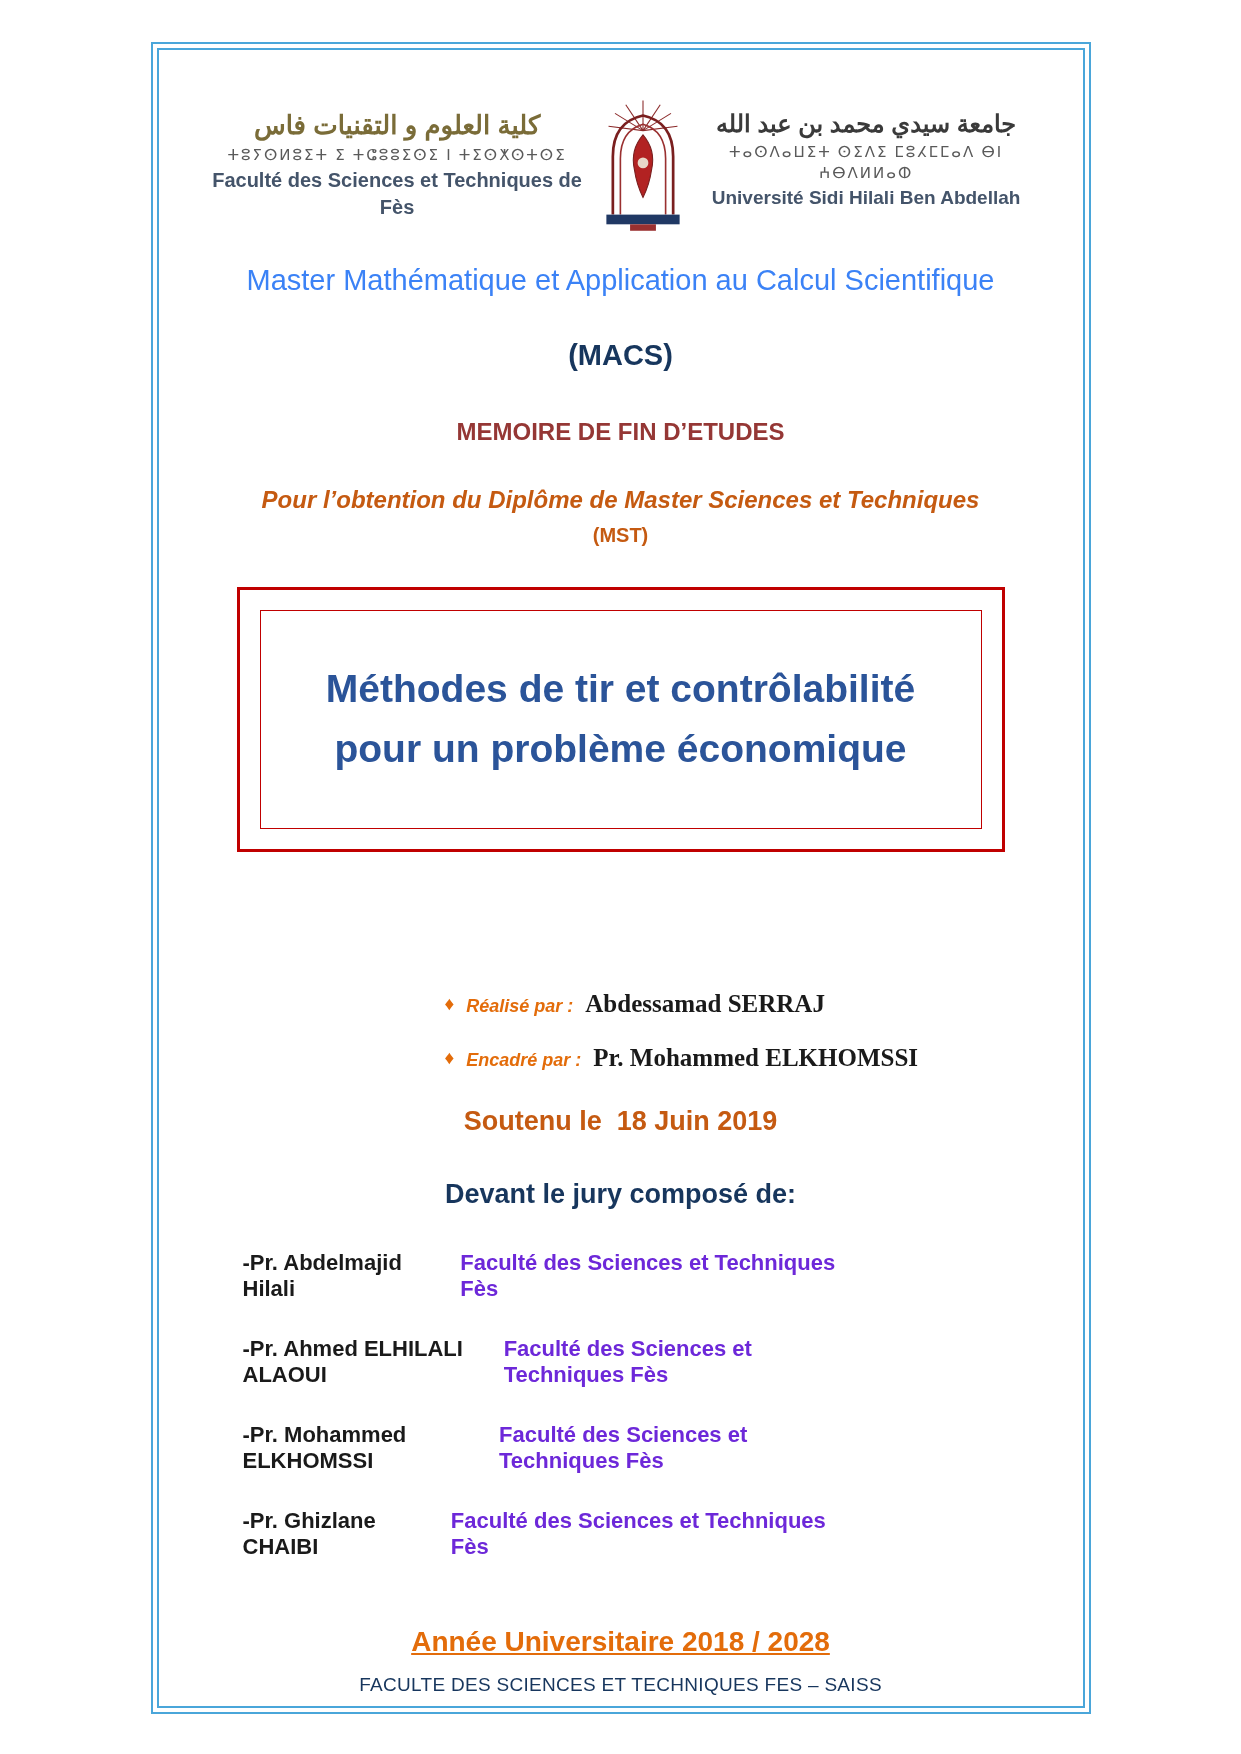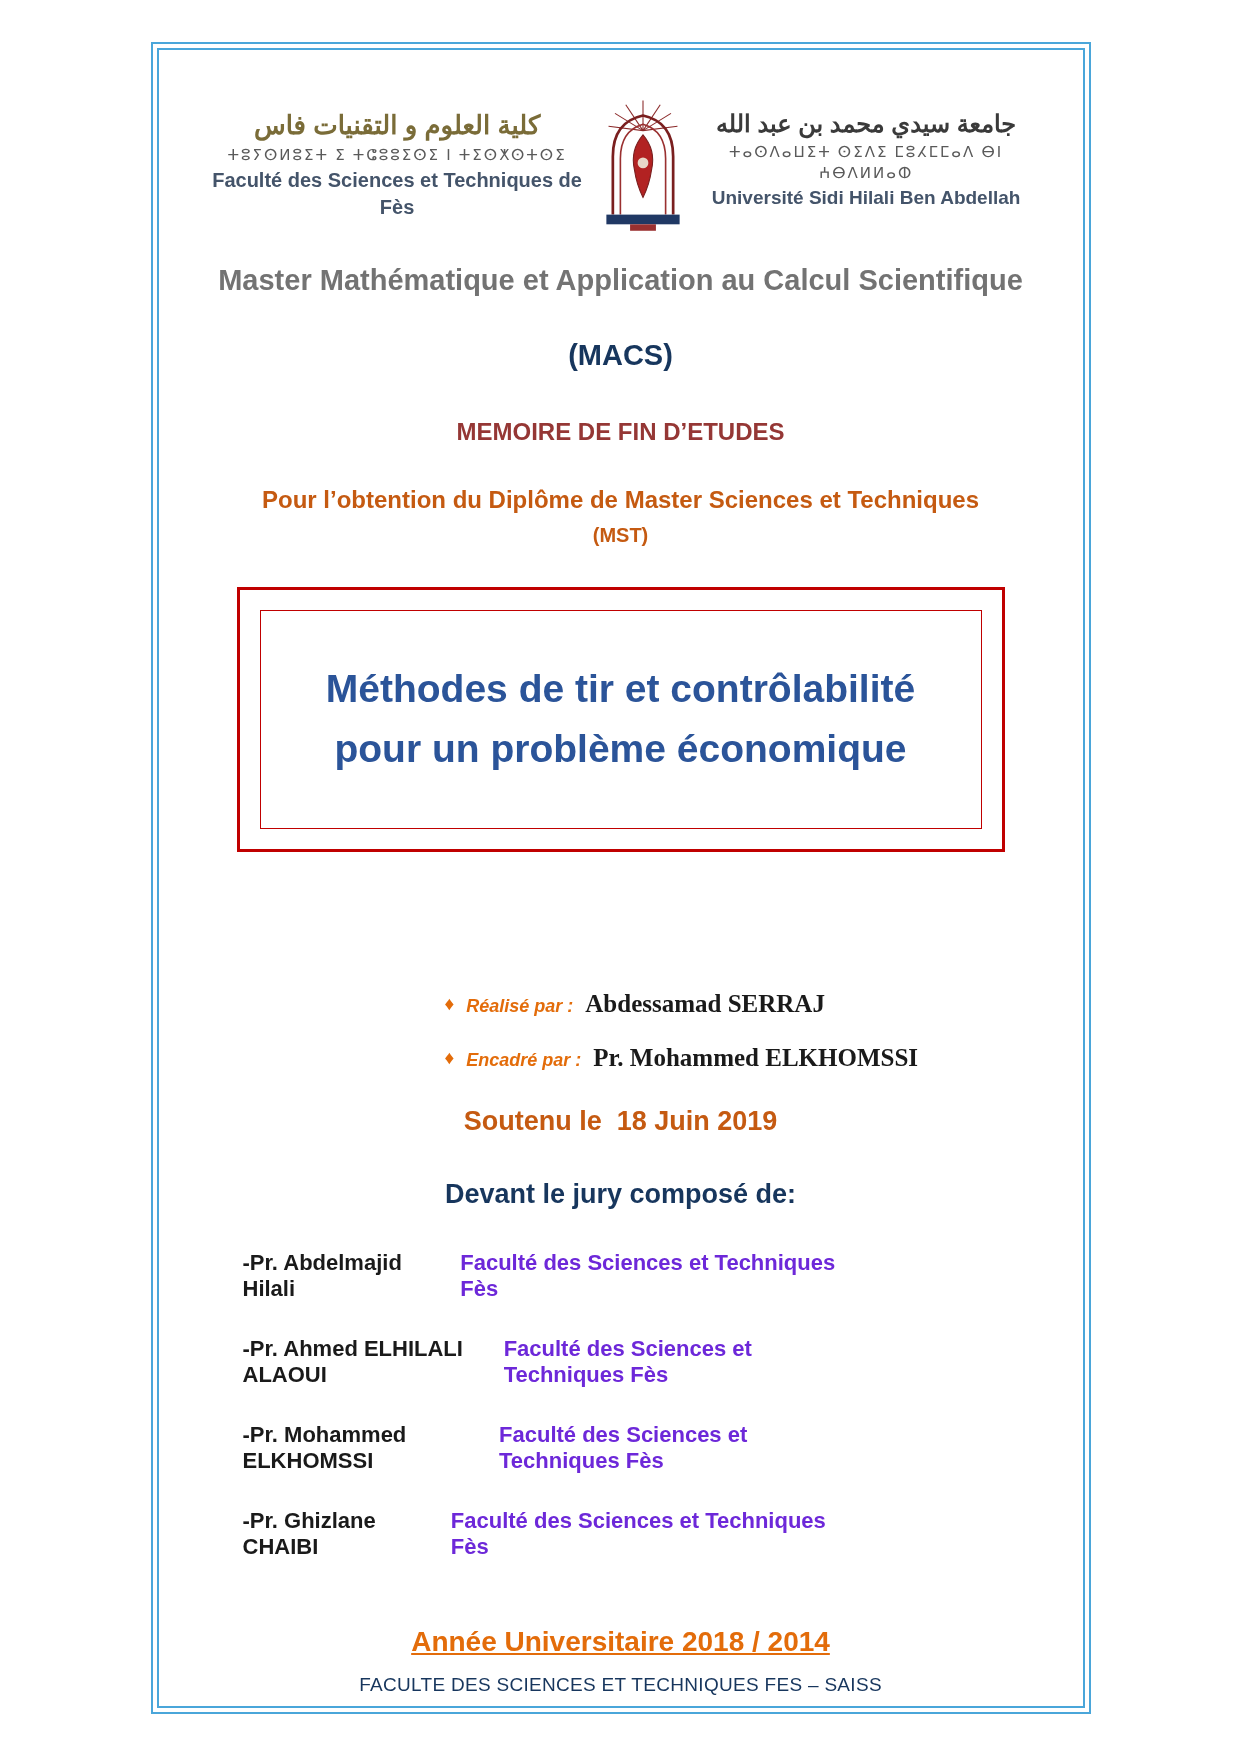--- a/index.html
+++ b/index.html
@@ -15,24 +15,24 @@
   .inst.left { width:430px; }
   .inst.right { width:380px; }
   .inst .arabic { font-size:26px; color:#7a6c38; font-weight:bold; }
   .inst.right .arabic { color:#3a3a3a; font-size:24px; }
   .inst .tifinagh { font-size:15px; color:#5a5a5a; letter-spacing:2px; margin-top:2px; }
   .inst .latin { font-size:20px; font-weight:bold; color:#44546a; margin-top:2px; }
   .inst.right .latin { font-size:19px; }
   .logo-wrap { width:110px; flex:0 0 auto; display:flex; justify-content:center; margin-top:-14px; }
 
   
-  .master-title { text-align:center; color:#737373; font-weight:bold; font-size:29px; margin-top:30px; }
+  .master-title { text-align:center; color:#3b82f6; font-weight:normal; font-size:29px; margin-top:30px; }
   .macs { text-align:center; color:#17365d; font-weight:bold; font-size:29px; margin-top:42px; }
   .memoire { text-align:center; color:#953735; font-weight:bold; font-size:24px; margin-top:46px; }
-  .diploma { text-align:center; color:#c55a11; font-weight:bold; font-size:24px; margin-top:40px; }
+  .diploma { text-align:center; color:#c55a11; font-weight:bold; font-size:24px; margin-top:40px;font-style:italic; }
   .mst { text-align:center; color:#c55a11; font-weight:bold; font-size:20px; margin-top:10px; }
 
   
   .title-box { margin:40px 30px 0 30px; border:3px solid #c00000; padding:20px; }
   .title-box-inner { border:1px solid #c00000; padding:48px 55px; }
   .thesis-title { text-align:center; color:#2b5499; font-weight:bold; font-size:39px; line-height:1.55; }
 
   
   .credits { margin-top:138px; margin-left:238px; }
   .credit-row { display:flex; align-items:baseline; gap:12px; margin-bottom:26px; }
@@ -134,21 +134,21 @@
         <div class="jury-row">
           <span class="jury-name">-Pr. Mohammed ELKHOMSSI</span>
           <span class="jury-aff">Faculté des Sciences et Techniques Fès</span>
         </div>
         <div class="jury-row">
           <span class="jury-name">-Pr. Ghizlane CHAIBI</span>
           <span class="jury-aff">Faculté des Sciences et Techniques Fès</span>
         </div>
       </div>
 
-      <div class="year-line">Année Universitaire 2018 / 2014</div>
+      <div class="year-line">Année Universitaire 2018 / 2028</div>
       <div class="faculty-line">FACULTE DES SCIENCES ET TECHNIQUES FES – SAISS</div>
       <div class="address-line">
         <span class="envelope">✉</span><span>B.P. 2202 – Route d’Imouzzer – FES</span>
       </div>
 
     </div>
   </div>
 </div>
 
 </body></html>

